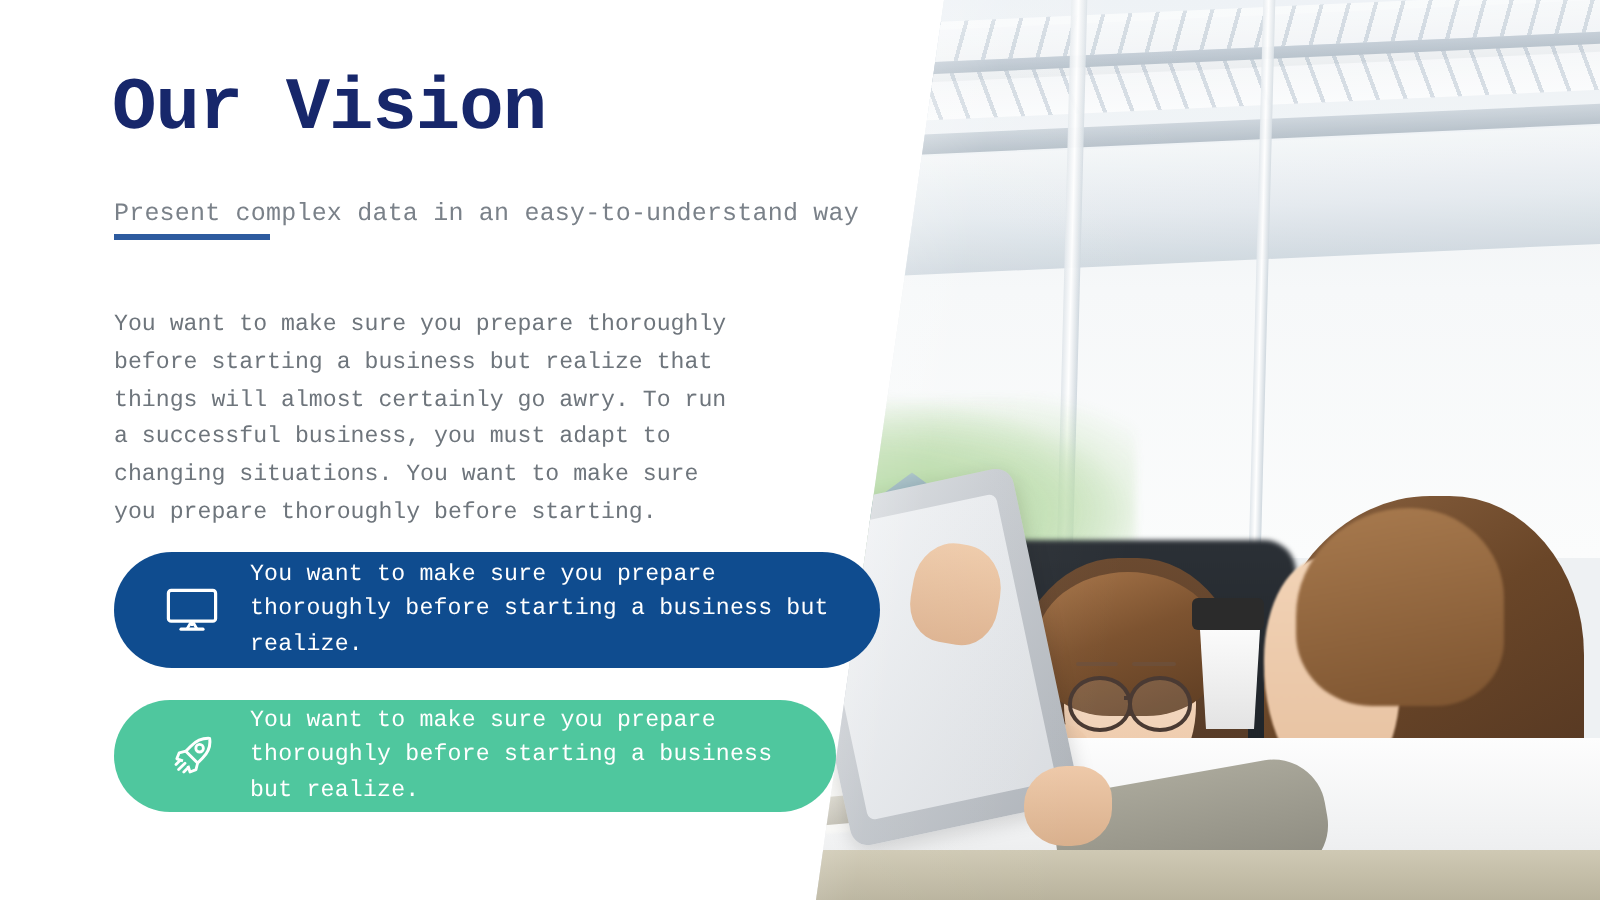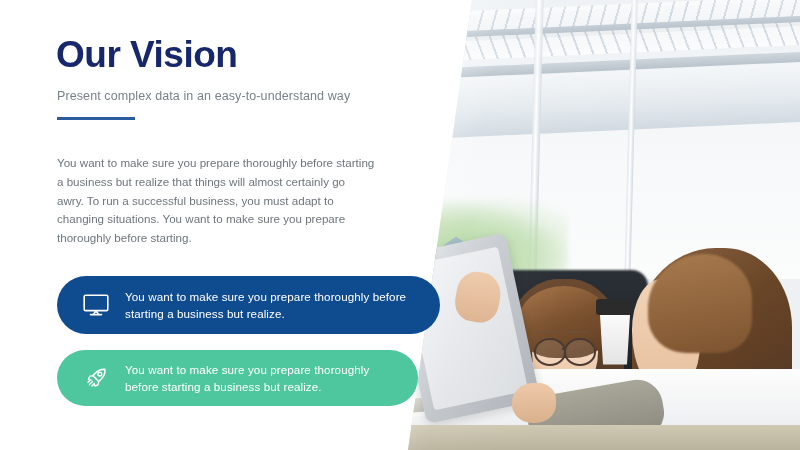--- a/index.html
+++ b/index.html
@@ -9,20 +9,21 @@
   }
   body {
     font-family: "Liberation Sans", sans-serif;
   }
   #slide {
     position: relative;
     width: 800px;
     height: 450px;
     background: #ffffff;
     overflow: hidden;
+    font-family: Liberation Mono, monospace;
   }
 
   
   .photo-panel {
     position: absolute;
     top: 0;
     right: 0;
     width: 400px;
     height: 450px;
     overflow: hidden;
@@ -329,21 +330,21 @@
     top: 36px;
     font-size: 37px;
     font-weight: bold;
     letter-spacing: -0.5px;
     color: #17276b;
     line-height: 1.05;
   }
   .subtitle {
     position: absolute;
     left: 57px;
-    top: 89px;
+    top: 100px;
     font-size: 12.5px;
     color: #7a8189;
     letter-spacing: .1px;
   }
   .rule {
     position: absolute;
     left: 57px;
     top: 117px;
     width: 78px;
     height: 3px;

